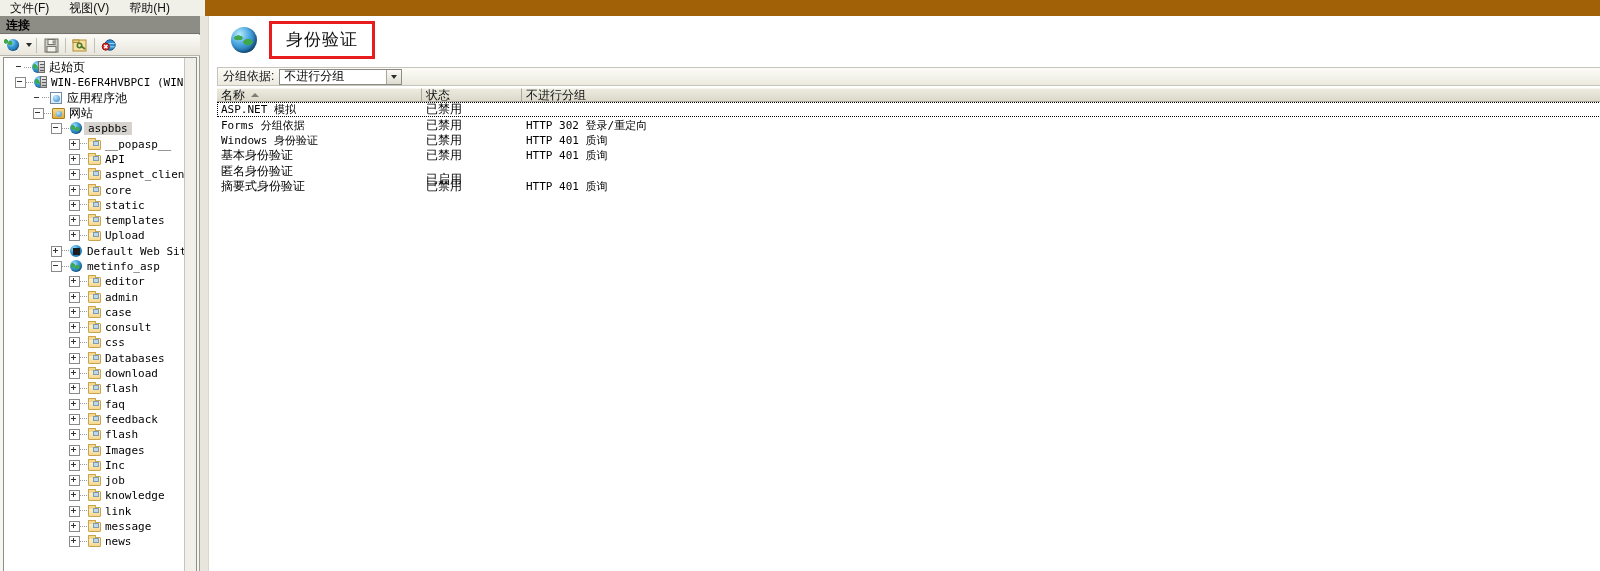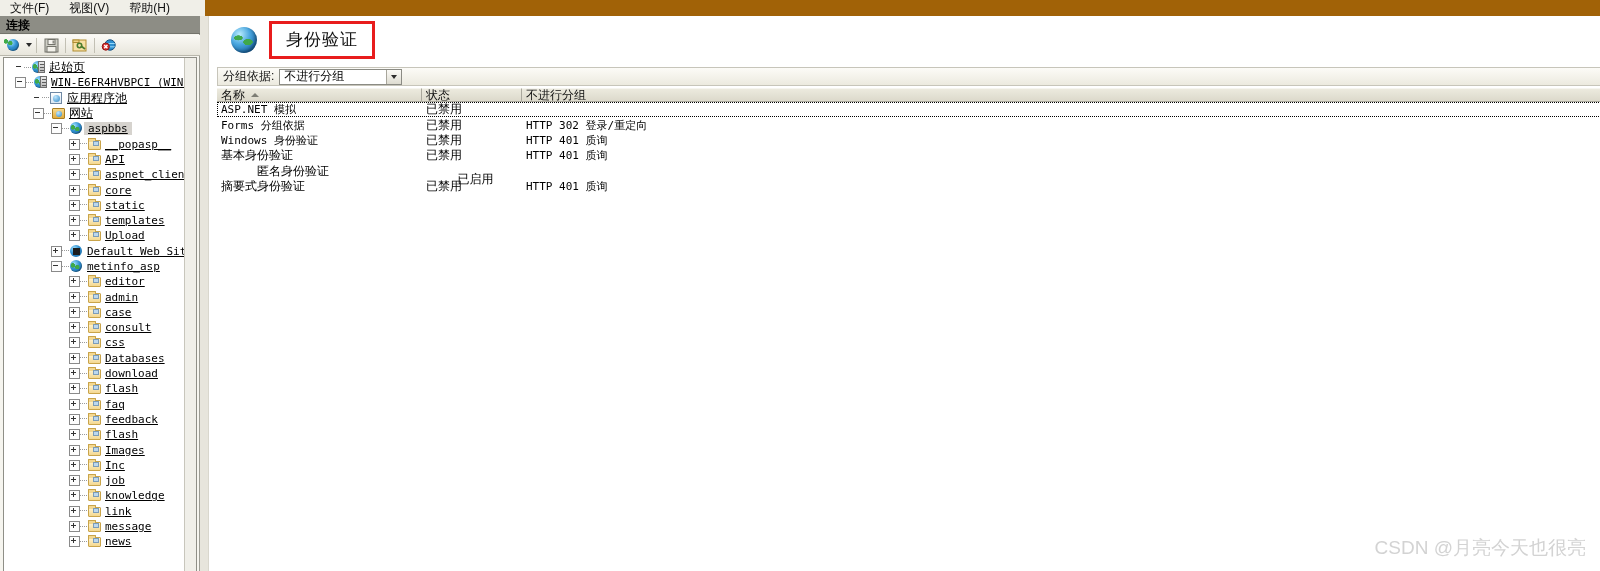--- a/index.html
+++ b/index.html
@@ -57,21 +57,20 @@
     background:#fff;
     border:1px solid #8f8f87;
     box-sizing:border-box;
     overflow:hidden;
   }
   .tree{position:relative;padding:2px 0 0 0;}
   .trow{
     position:relative;height:15.3px;display:flex;align-items:center;
     font-size:11px;white-space:nowrap;
     font-family:"DejaVu Sans Mono","Liberation Mono",monospace;
-    text-decoration:underline;
   }
   .trow .lbl{padding-left:3px;font-size:11px;}
   .trow .lbl.cn{font-family:"Liberation Sans","DejaVu Sans",sans-serif;font-size:12px;}
   .trow .lbl.sel{background:#d6d3ce;padding:0 4px;}
   .exp{
     width:9px;height:9px;border:1px solid #8a8a8a;background:#fdfdfd;
     position:relative;flex:0 0 auto;font-size:0;
   }
   .exp::before{content:"";position:absolute;left:1px;top:3px;width:5px;height:1px;background:#333;}
   .exp.plus::after{content:"";position:absolute;left:3px;top:1px;width:1px;height:5px;background:#333;}
@@ -618,28 +617,27 @@
             <div class="lv-cell mono" style="width: 205px;">Windows 身份验证</div>
             <div class="lv-cell" style="width: 100px;">已禁用</div>
             <div class="lv-cell mono mono" style="width: 1254px;">HTTP 401 质询</div>
           </div>
           <div class="lv-row">
             <div class="lv-cell" style="width: 205px;">基本身份验证</div>
             <div class="lv-cell" style="width: 100px;">已禁用</div>
             <div class="lv-cell mono" style="width: 1254px;">HTTP 401 质询</div>
           </div>
           <div class="lv-row">
-            <div class="lv-cell" style="width: 205px; margin-left: 36px;">匿名身份验证</div>
+            <div class="lv-cell" style="width: 205px;">匿名身份验证</div>
             <div class="lv-cell" style="width: 100px; margin-top: 16px;">已启用</div>
             <div class="lv-cell mono" style="width: 1254px;"></div>
           </div>
           <div class="lv-row">
             <div class="lv-cell" style="width: 205px;">摘要式身份验证</div>
             <div class="lv-cell" style="width: 100px;">已禁用</div>
             <div class="lv-cell mono" style="width: 1254px;">HTTP 401 质询</div>
           </div>
         </div>
     </div>
 
   </div>
 
-  <div class="watermark">CSDN @月亮今天也很亮</div>
 </div>
 
 </body></html>

